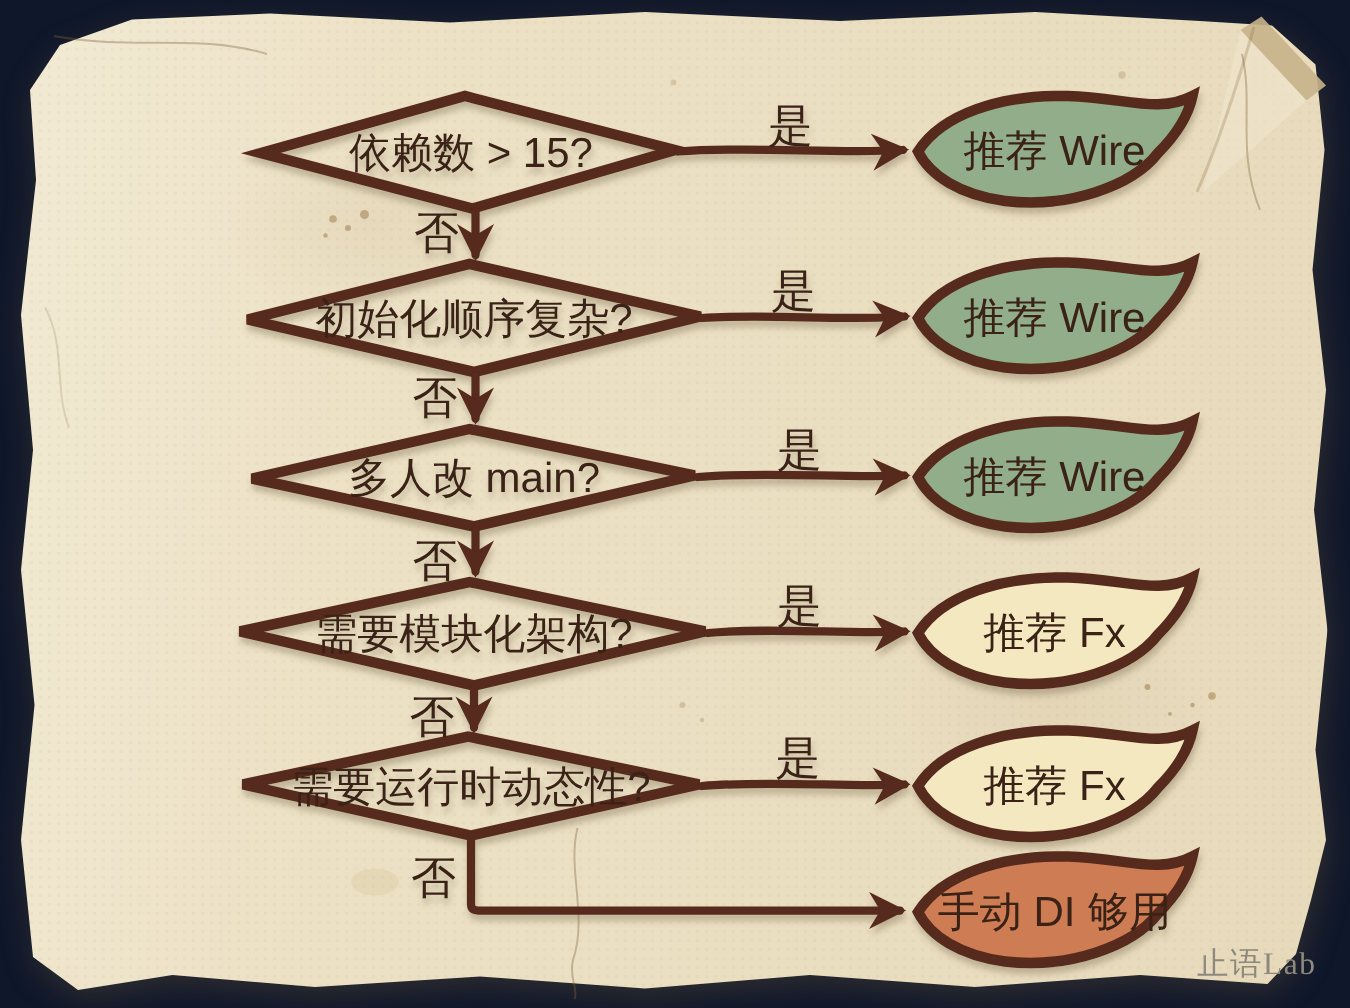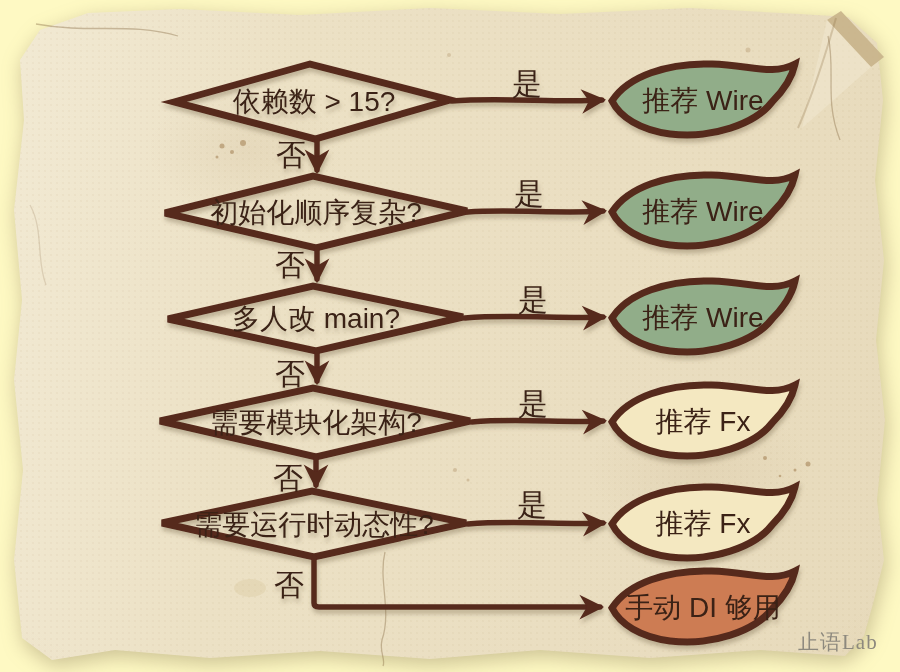--- a/index.html
+++ b/index.html
@@ -1,16 +1,16 @@
 <!DOCTYPE html>
 <html><head>
 <meta charset="utf-8">
 <style>
   html,body{margin:0;padding:0;background:#ffffff;}
-  .stage{position:relative;width:900px;height:672px;overflow:hidden;background:#fef9c3;
+  .stage{position:relative;width:900px;height:672px;overflow:hidden;background:#0f172a;
          font-family:"Liberation Sans", sans-serif;}
   .paper-wrap{position:absolute;inset:0;filter:drop-shadow(2px 6px 10px rgba(110,90,60,0.35));}
   .paper{
     position:absolute;inset:0;
     background:
       radial-gradient(140px 90px at 245px 150px, rgba(150,110,60,0.08), transparent 70%),
       radial-gradient(160px 100px at 700px 470px, rgba(150,110,60,0.07), transparent 70%),
       radial-gradient(ellipse 120% 115% at 48% 42%, rgba(0,0,0,0) 58%, rgba(188,158,104,0.30) 100%),
       linear-gradient(100deg,#f2ead4 0%,#ece1c5 30%,#eadec1 65%,#e7dabb 100%);
     clip-path: polygon(88px 13px,180px 9px,300px 15px,430px 8px,560px 14px,690px 8px,800px 14px,

